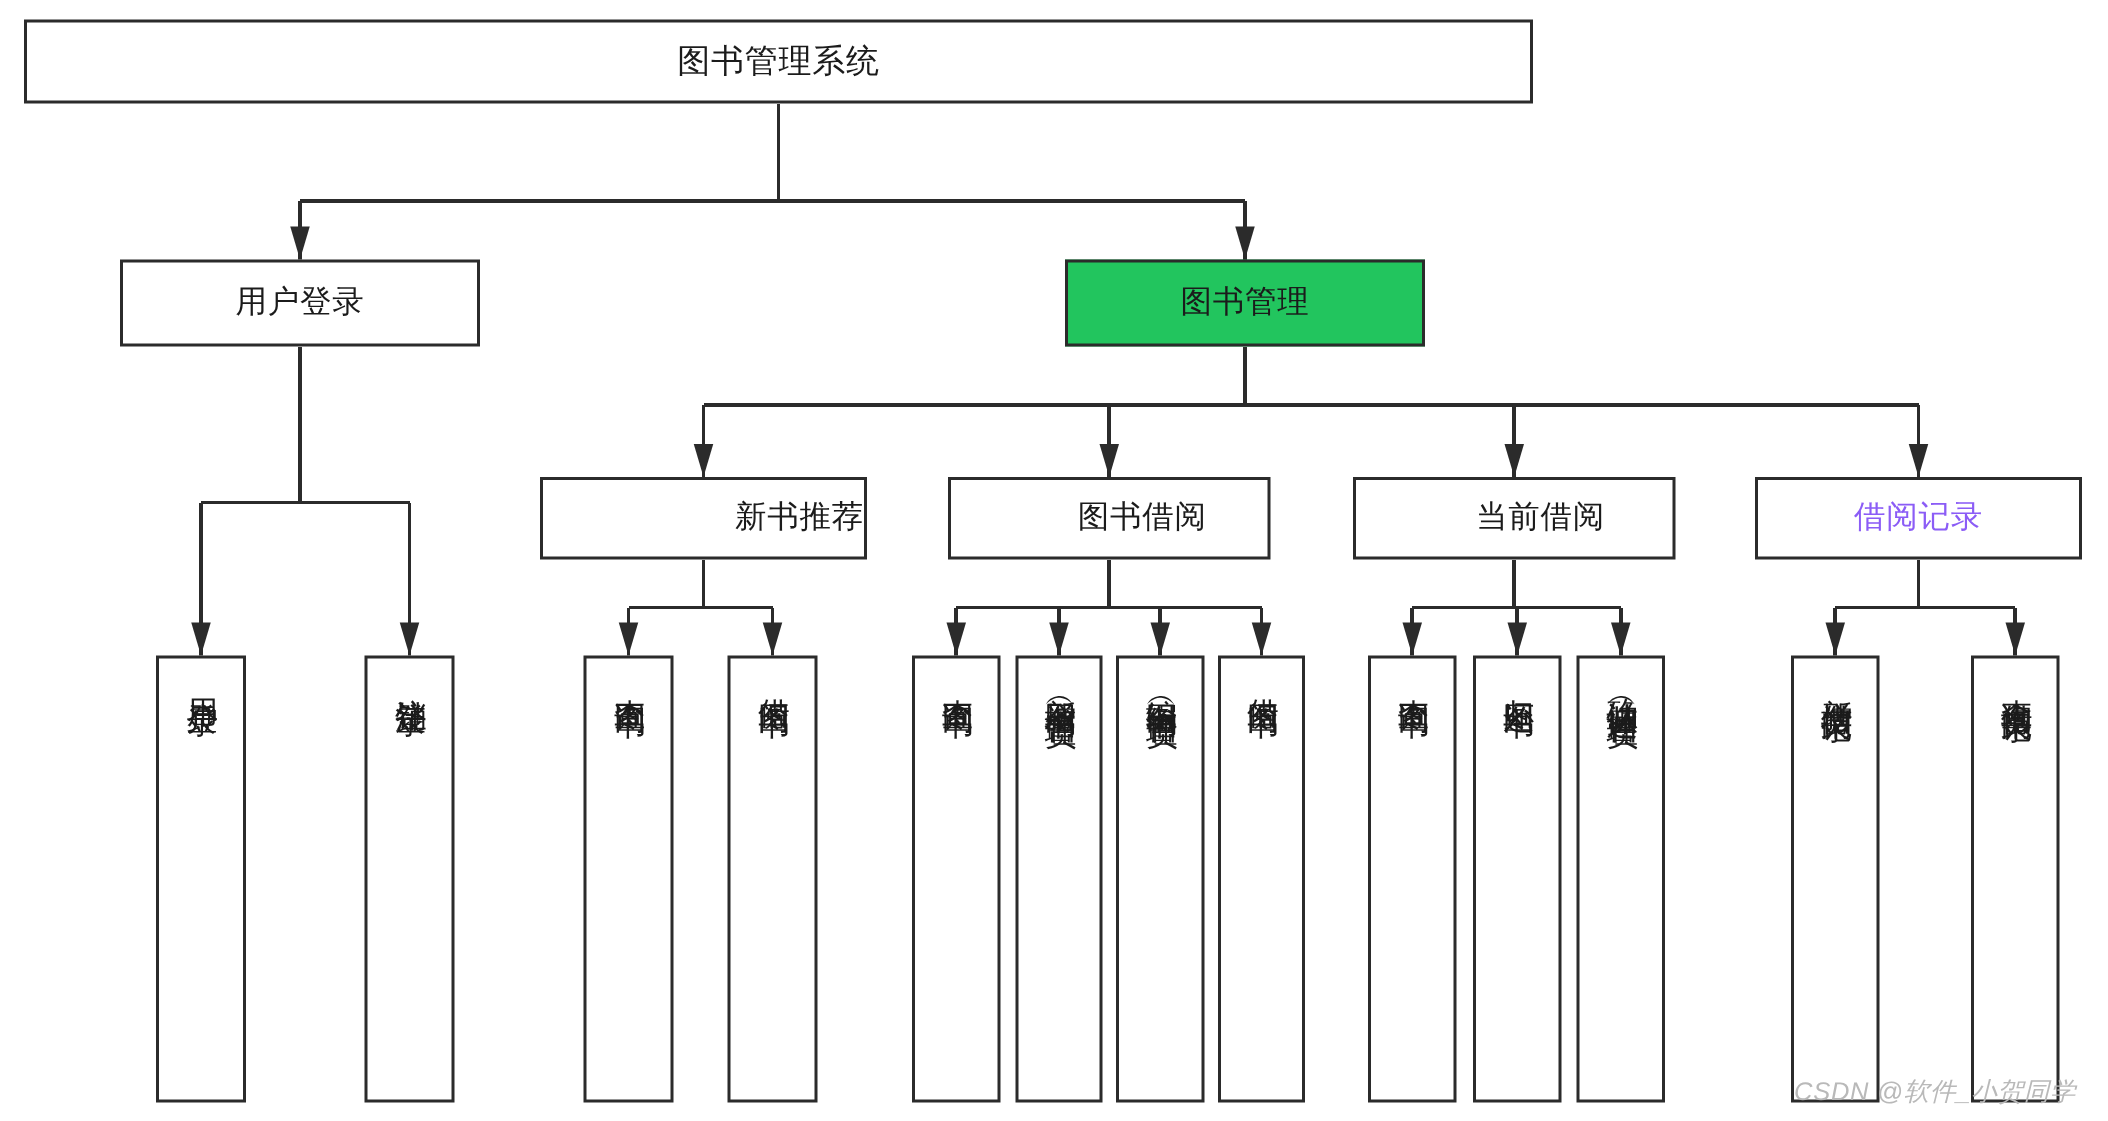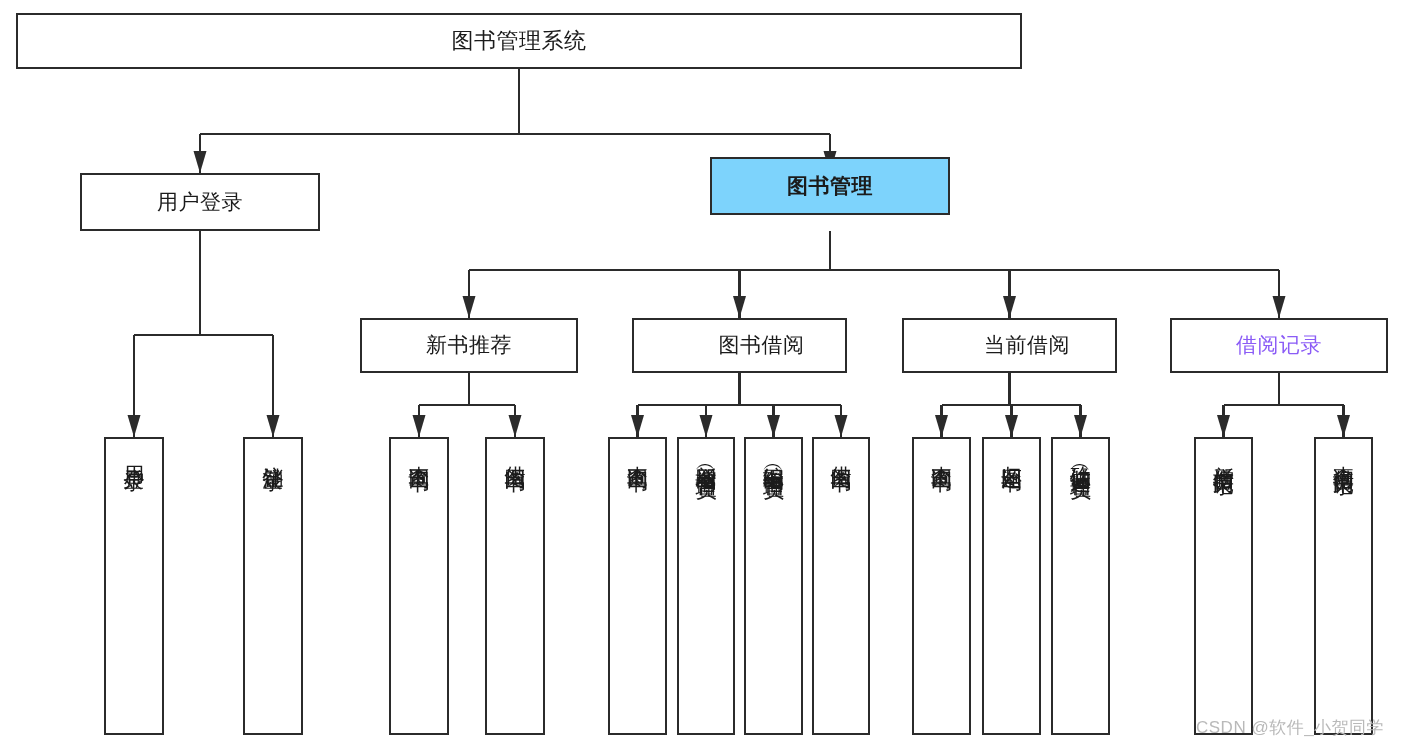--- a/index.html
+++ b/index.html
@@ -57,20 +57,21 @@
     letter-spacing: 2px;
     line-height: 1.05;
   }
   .node.root .label { font-size: 22px; font-family: Liberation Serif, serif; }
   .watermark {
     position: absolute;
     font-size: 17px;
     color: #b9b9b9;
     white-space: nowrap;
     letter-spacing: 0.5px;
+    font-style: italic;
   }
 </style>
 </head>
 <body>
 
 <div id="diagram-root" style="width: 1405px; height: 747px; background: rgb(255, 255, 255);">
   <svg class="wires" id="wire-layer" viewBox="0 0 1405 747" preserveAspectRatio="none" aria-hidden="true">
       <line x1="519" y1="69" x2="519" y2="134" stroke="#2b2b2b" stroke-width="2.4" shape-rendering="crispEdges"></line>
       <line x1="200" y1="134" x2="830" y2="134" stroke="#2b2b2b" stroke-width="2.4" shape-rendering="crispEdges"></line>
       <line x1="200" y1="134" x2="200" y2="173" stroke="#2b2b2b" stroke-width="2.4" shape-rendering="crispEdges"></line>
@@ -124,24 +125,24 @@
       <line x1="1343.5" y1="405" x2="1343.5" y2="437" stroke="#2b2b2b" stroke-width="2.4" shape-rendering="crispEdges"></line>
       <polygon points="1337,415 1350,415 1343.5,437" fill="#2b2b2b"></polygon>
     </svg>
   <div id="node-layer">
       <div class="node horizontal root" style="left: 16px; top: 13px; width: 1006px; height: 56px; border-color: rgb(43, 43, 43); background: rgb(255, 255, 255); color: rgb(27, 27, 27);">
         <span class="label">图书管理系统</span>
       </div>
       <div class="node horizontal" style="left: 80px; top: 173px; width: 240px; height: 58px; border-color: rgb(43, 43, 43); background: rgb(255, 255, 255); color: rgb(27, 27, 27);">
         <span class="label">用户登录</span>
       </div>
-      <div class="node horizontal" style="left: 710px; top: 157px; width: 240px; height: 58px; border-color: rgb(43, 43, 43); background: #7dd3fc; color: rgb(27, 27, 27); font-weight: bold;">
+      <div class="node horizontal" style="left: 710px; top: 173px; width: 240px; height: 58px; border-color: rgb(43, 43, 43); background: #22c55e; color: rgb(27, 27, 27);">
         <span class="label">图书管理</span>
       </div>
-      <div class="node horizontal" style="left: 360px; top: 318px; width: 218px; height: 55px; border-color: rgb(43, 43, 43); background: rgb(255, 255, 255); color: rgb(27, 27, 27);">
+      <div class="node horizontal" style="left: 360px; top: 318px; width: 218px; height: 55px; border-color: rgb(43, 43, 43); background: rgb(255, 255, 255); color: rgb(27, 27, 27); justify-content: flex-end;">
         <span class="label">新书推荐</span>
       </div>
       <div class="node horizontal" style="left: 632px; top: 318px; width: 215px; height: 55px; border-color: rgb(43, 43, 43); background: rgb(255, 255, 255); color: rgb(27, 27, 27); padding-left: 44px;">
         <span class="label">图书借阅</span>
       </div>
       <div class="node horizontal" style="left: 902px; top: 318px; width: 215px; height: 55px; border-color: rgb(43, 43, 43); background: rgb(255, 255, 255); color: rgb(27, 27, 27); padding-left: 35px;">
         <span class="label">当前借阅</span>
       </div>
       <div class="node horizontal" style="left: 1170px; top: 318px; width: 218px; height: 55px; border-color: rgb(43, 43, 43); background: rgb(255, 255, 255); color: #8b5cf6;">
         <span class="label">借阅记录</span>

